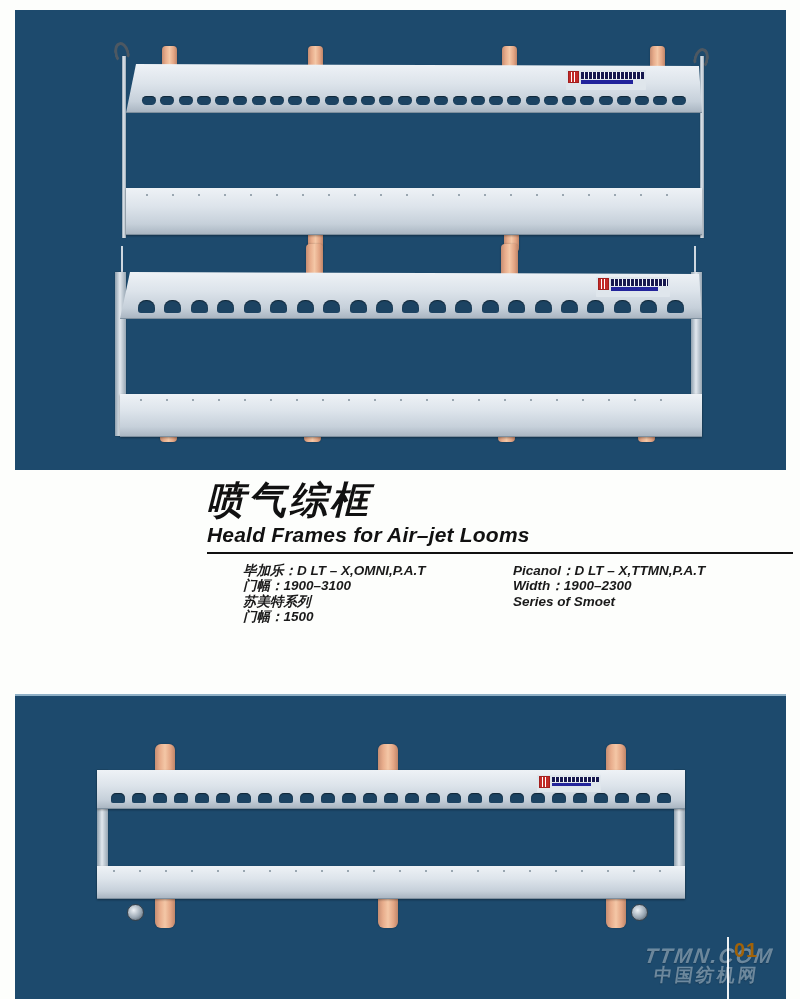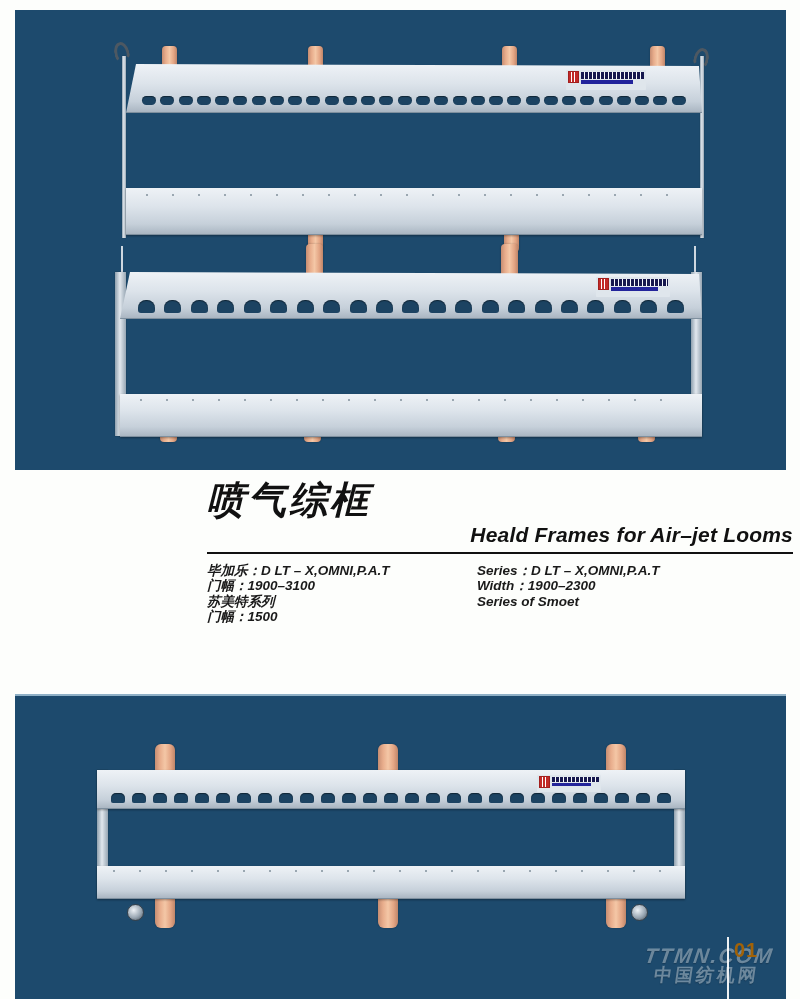--- a/index.html
+++ b/index.html
@@ -102,23 +102,23 @@
   .f3 .brand-label{right:84px;top:5px;width:60px;height:15px;}
   .f3 .brand-label .l1{height:5px;}
   .f3 .brand-label .l2{height:3px;}
 
   
   .title-block{position:absolute;left:207px;top:480px;width:586px;color:#111;font-style:italic;}
   .title-cn{
     margin:0;font-size:38px;line-height:1.1;font-weight:900;letter-spacing:3px;
     font-family:"Liberation Sans", sans-serif;
   }
-  .title-en{margin:2px 0 0 0;font-size:21px;line-height:1.05;font-weight:bold;letter-spacing:0.2px;text-align:right;}
+  .title-en{margin:2px 0 0 0;font-size:21px;line-height:1.05;font-weight:bold;letter-spacing:0.2px;}
   .title-rule{margin-top:6px;height:2px;background:#111;width:586px;}
-  .specs{display:flex;margin-top:9px;font-size:13.5px;font-weight:bold;line-height:15.5px;color:#1a1a1a;}
+  .specs{display:flex;margin-top:9px;font-size:13.5px;font-weight:bold;line-height:15.5px;color:#1a1a1a;margin-left:36px;}
   .specs .col-left{width:270px;}
   .specs .col-right{flex:1;}
   .specs div{white-space:nowrap;}
 
   
   .pn-divider{position:absolute;left:727px;top:937px;width:2px;height:62px;background:rgba(255,255,255,0.92);}
   .page-number{position:absolute;left:734px;top:939px;color:#a16207;font-size:20px;font-weight:bold;letter-spacing:1px;}
   .watermark{
     position:absolute;left:618px;top:946px;width:180px;text-align:center;
     color:rgba(178,196,210,0.55);font-weight:bold;
@@ -246,21 +246,21 @@
     <h2 class="title-en">Heald Frames for Air–jet Looms</h2>
     <div class="title-rule"></div>
     <div class="specs">
       <div class="col-left">
         <div>毕加乐：D LT – X,OMNI,P.A.T</div>
         <div>门幅：1900–3100</div>
         <div>苏美特系列</div>
         <div>门幅：1500</div>
       </div>
       <div class="col-right">
-        <div>Series：D LT – X,OMNI,P.A.T</div>
+        <div>Picanol：D LT – X,TTMN,P.A.T</div>
         <div>Width：1900–2300</div>
         <div>Series of Smoet</div>
       </div>
     </div>
   </div>
 
   <div class="panel panel-bottom"></div>
 
   <div class="frame f3">
     <div class="side post" style="left:2px;"></div>

